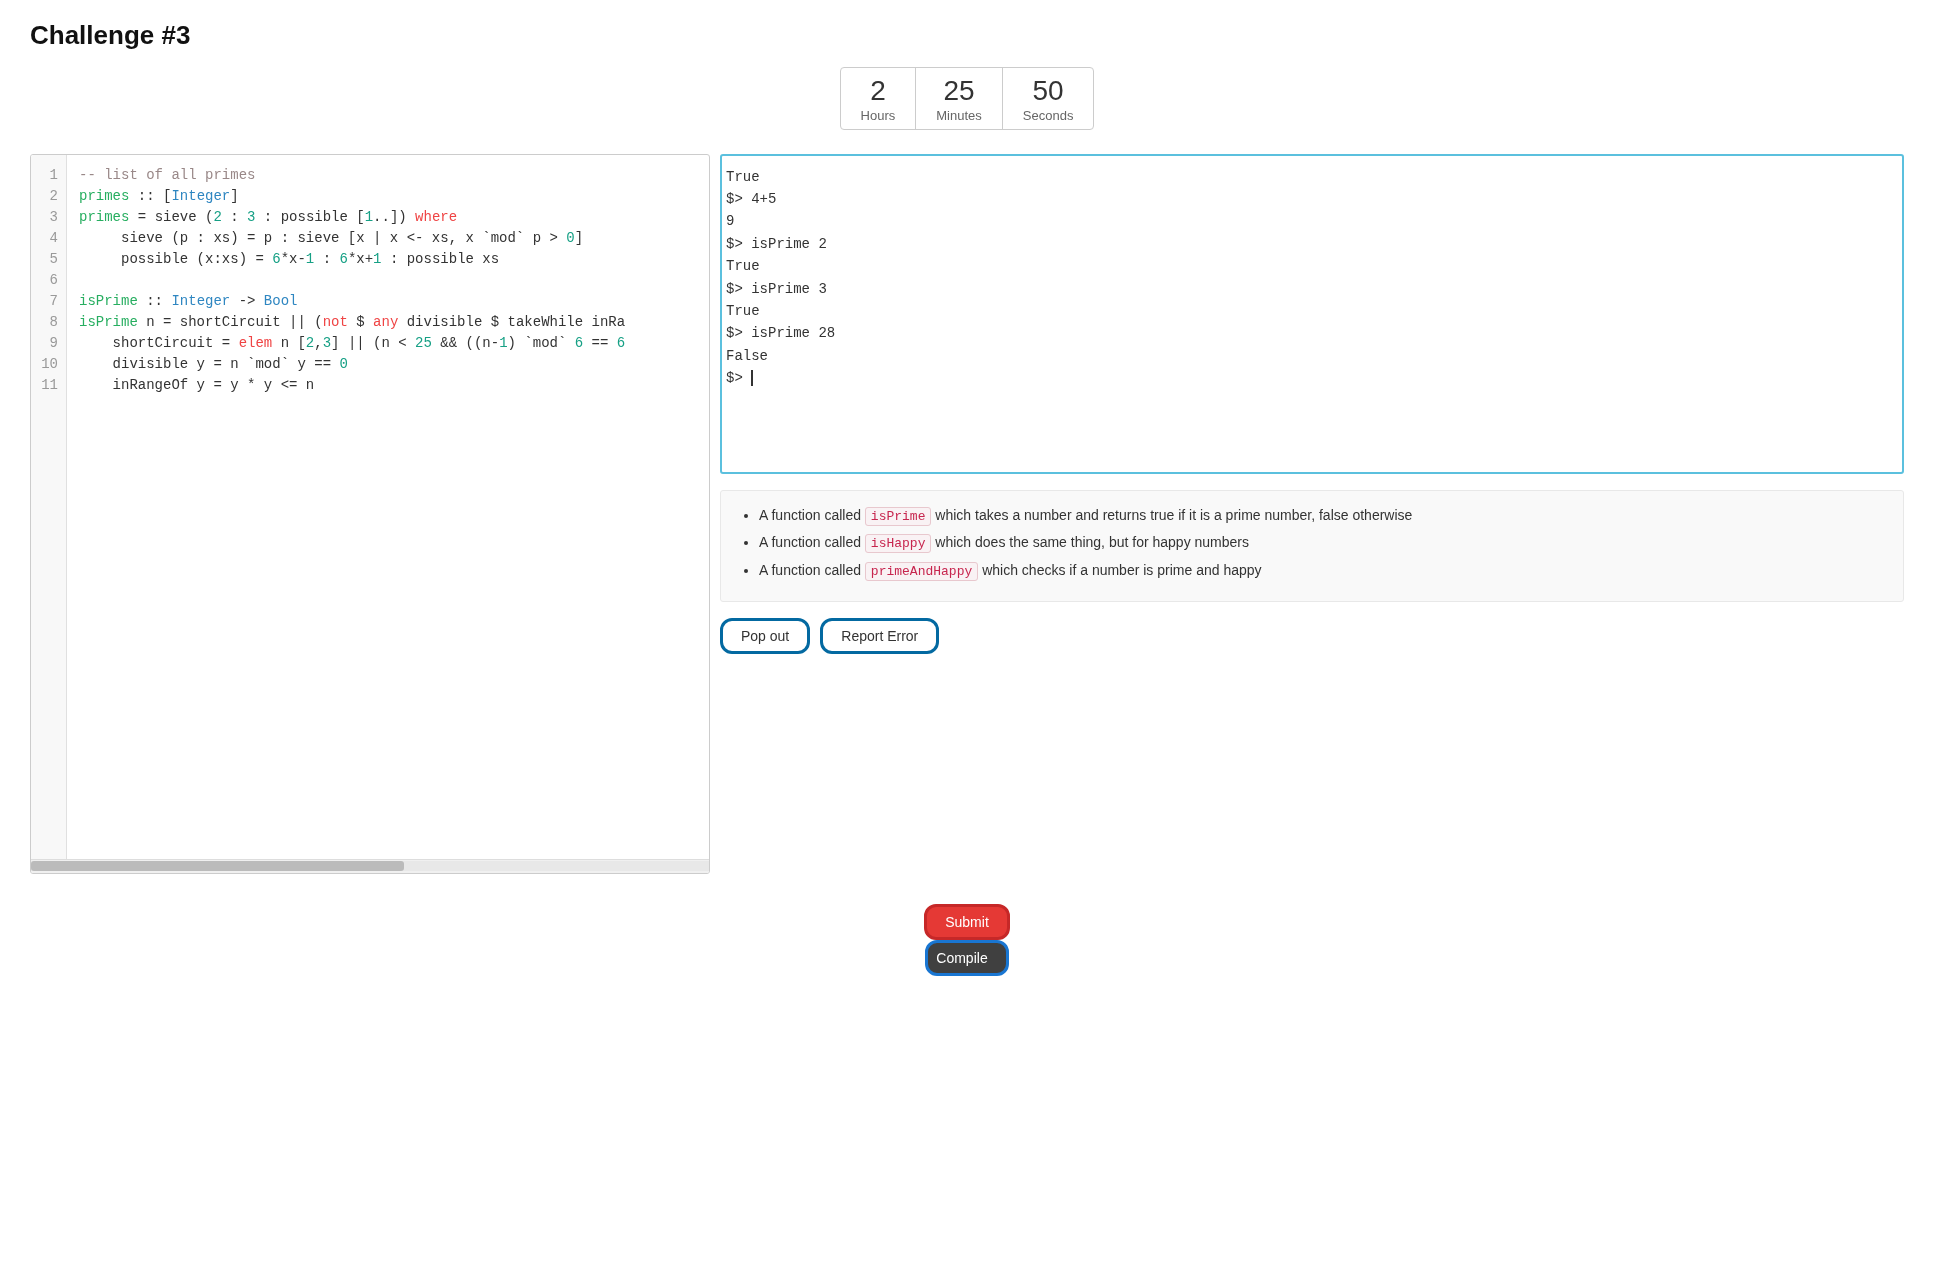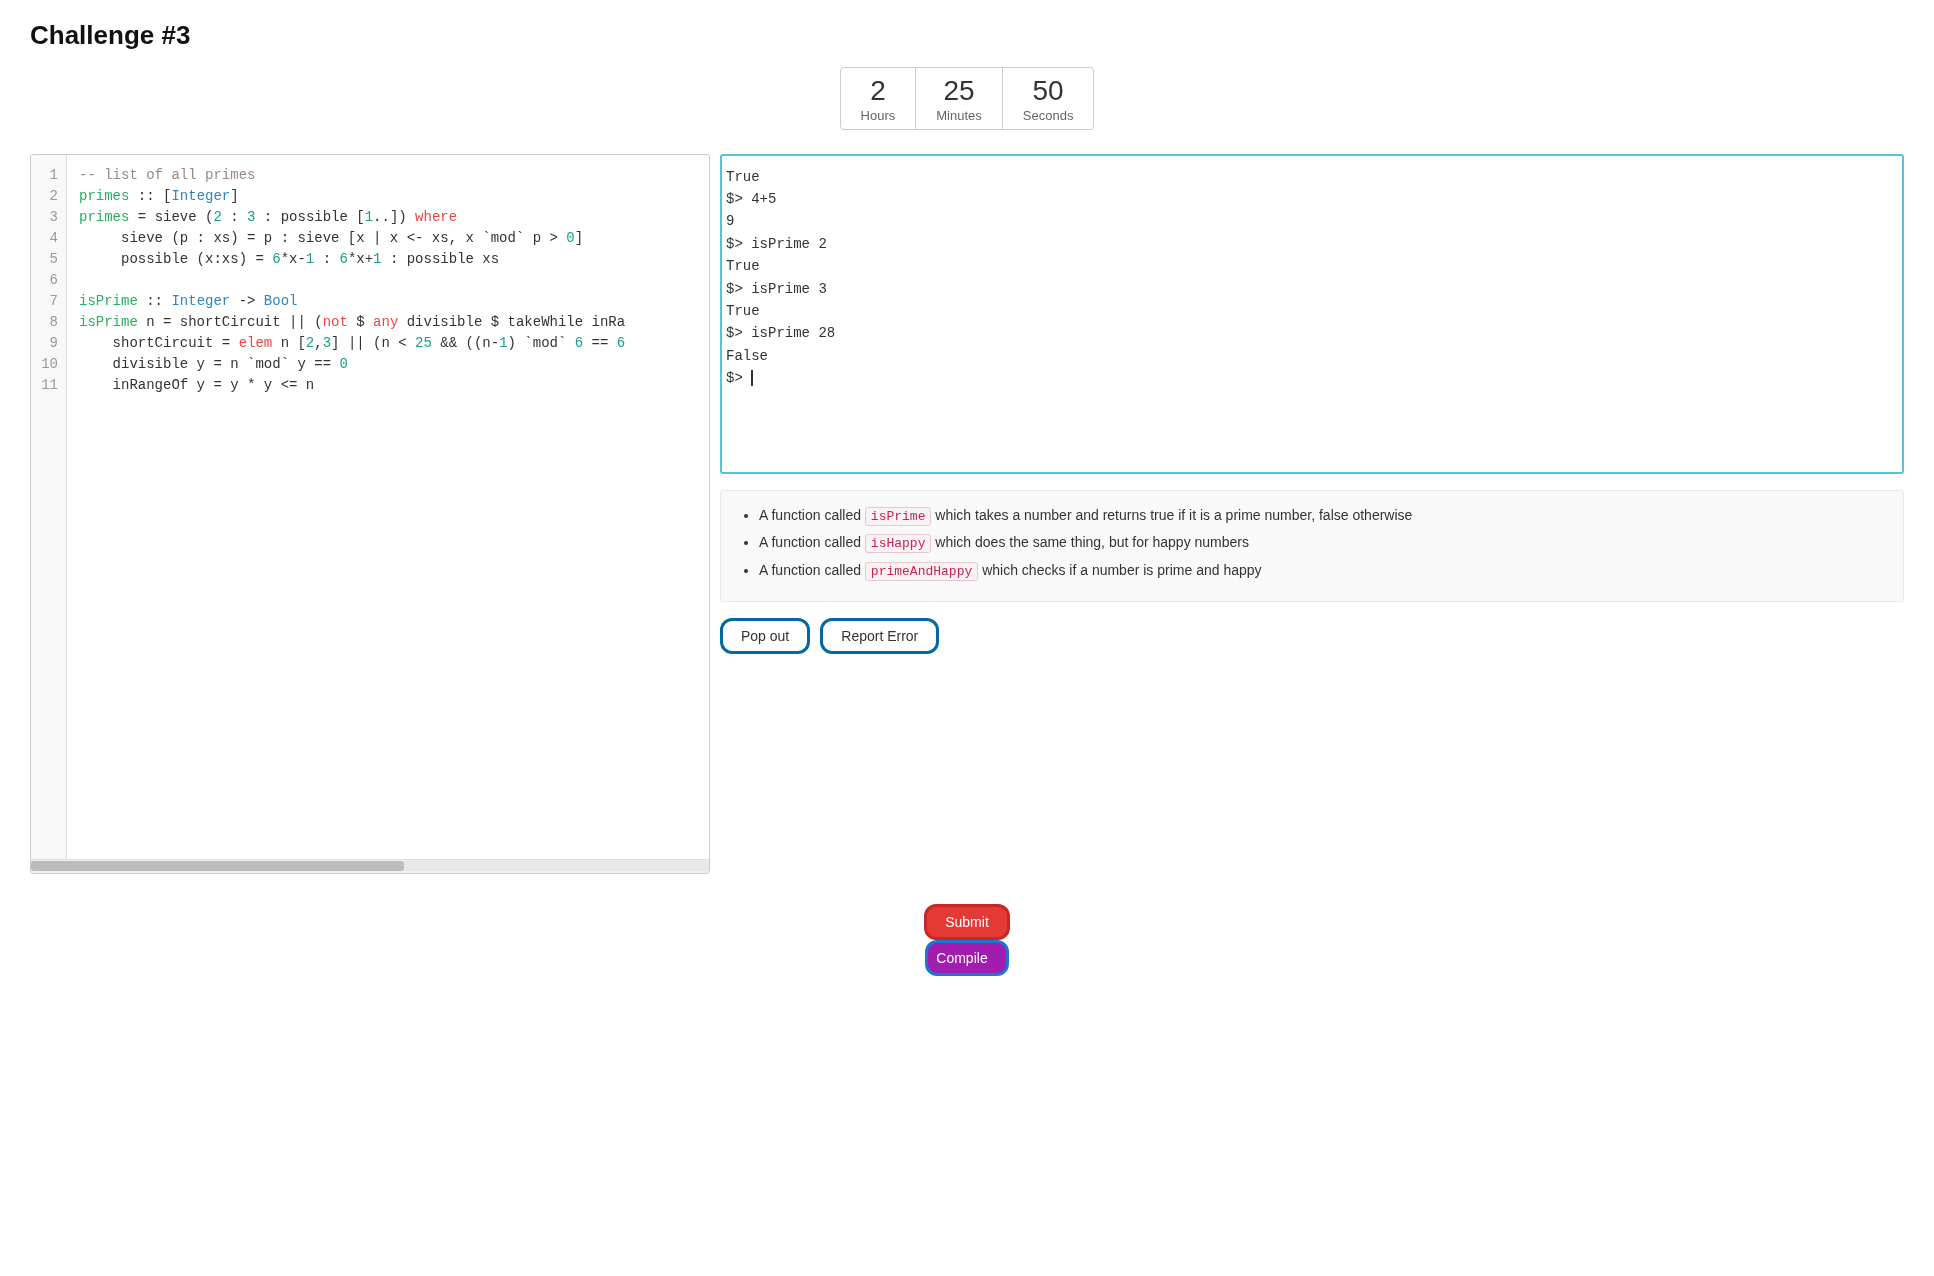--- a/index.html
+++ b/index.html
@@ -184,21 +184,21 @@
     .btn {
       padding: 7px 18px;
       font-size: 14px;
       border-radius: 12px;
       border: 3px solid #0369a1;
       cursor: pointer;
       background: #fff;
       color: #333;
     }
     .btn-primary {
-      background: #a21caf;
+      background: #404040;
       color: #fff;
       border-color: #1976D2;
       padding-left: 8px;
     }
     .btn-danger {
       background: #e53935;
       color: #fff;
       border-color: #c62828;
     }
 

